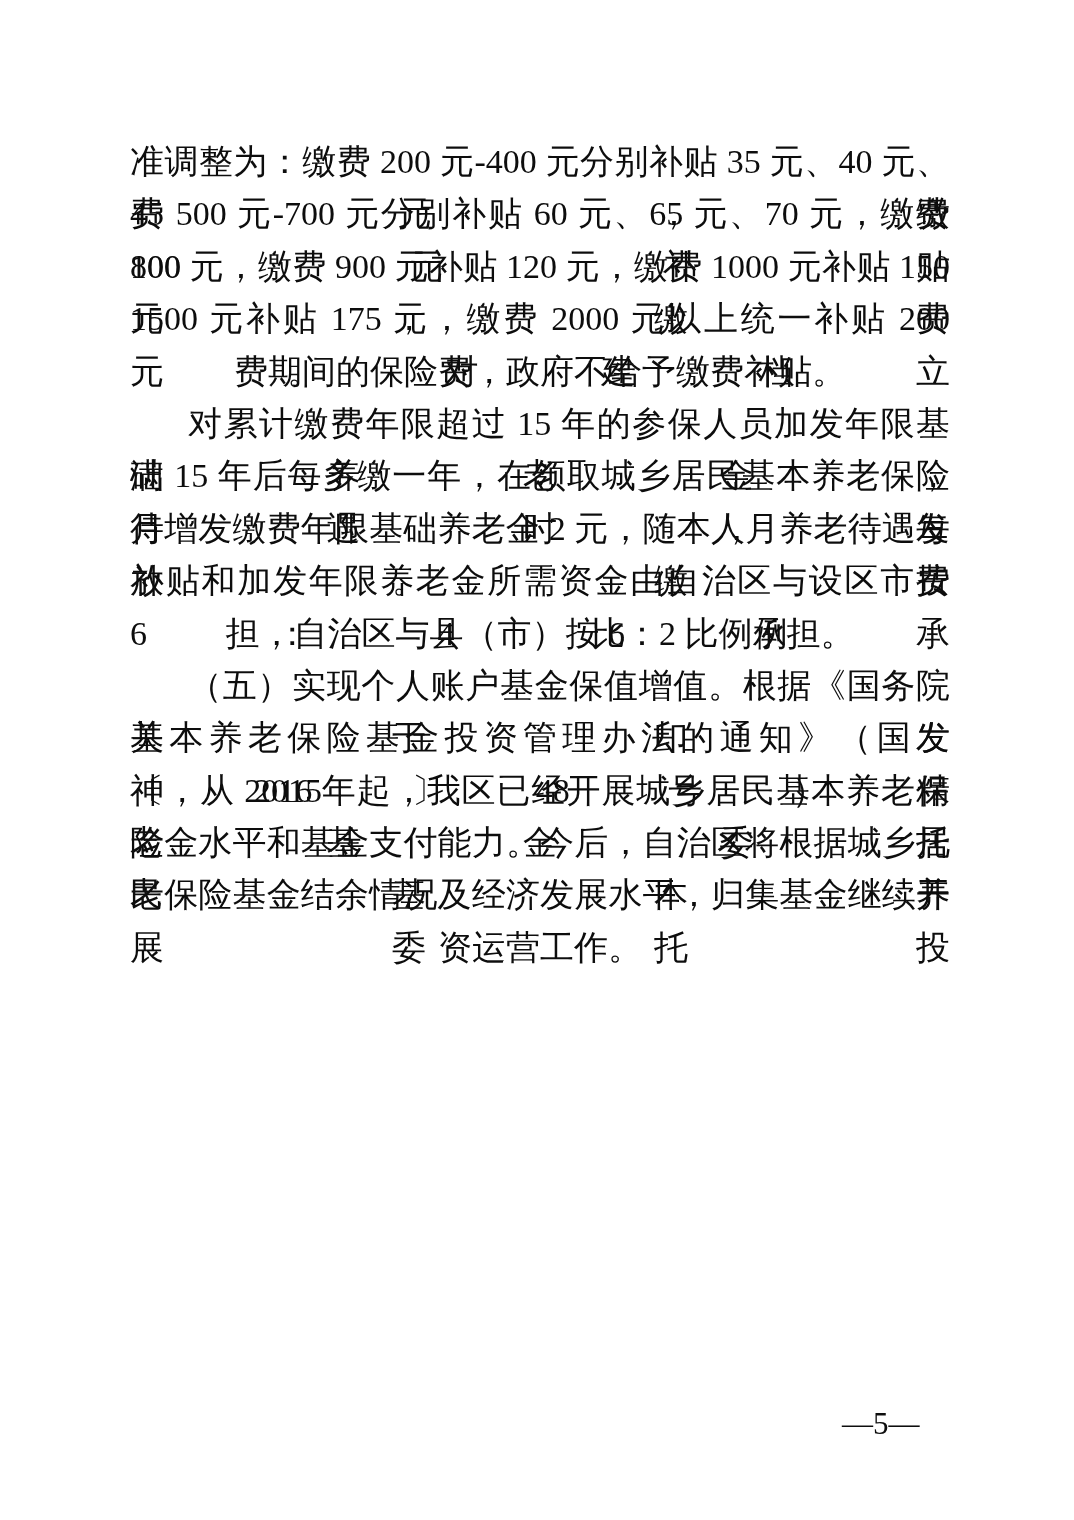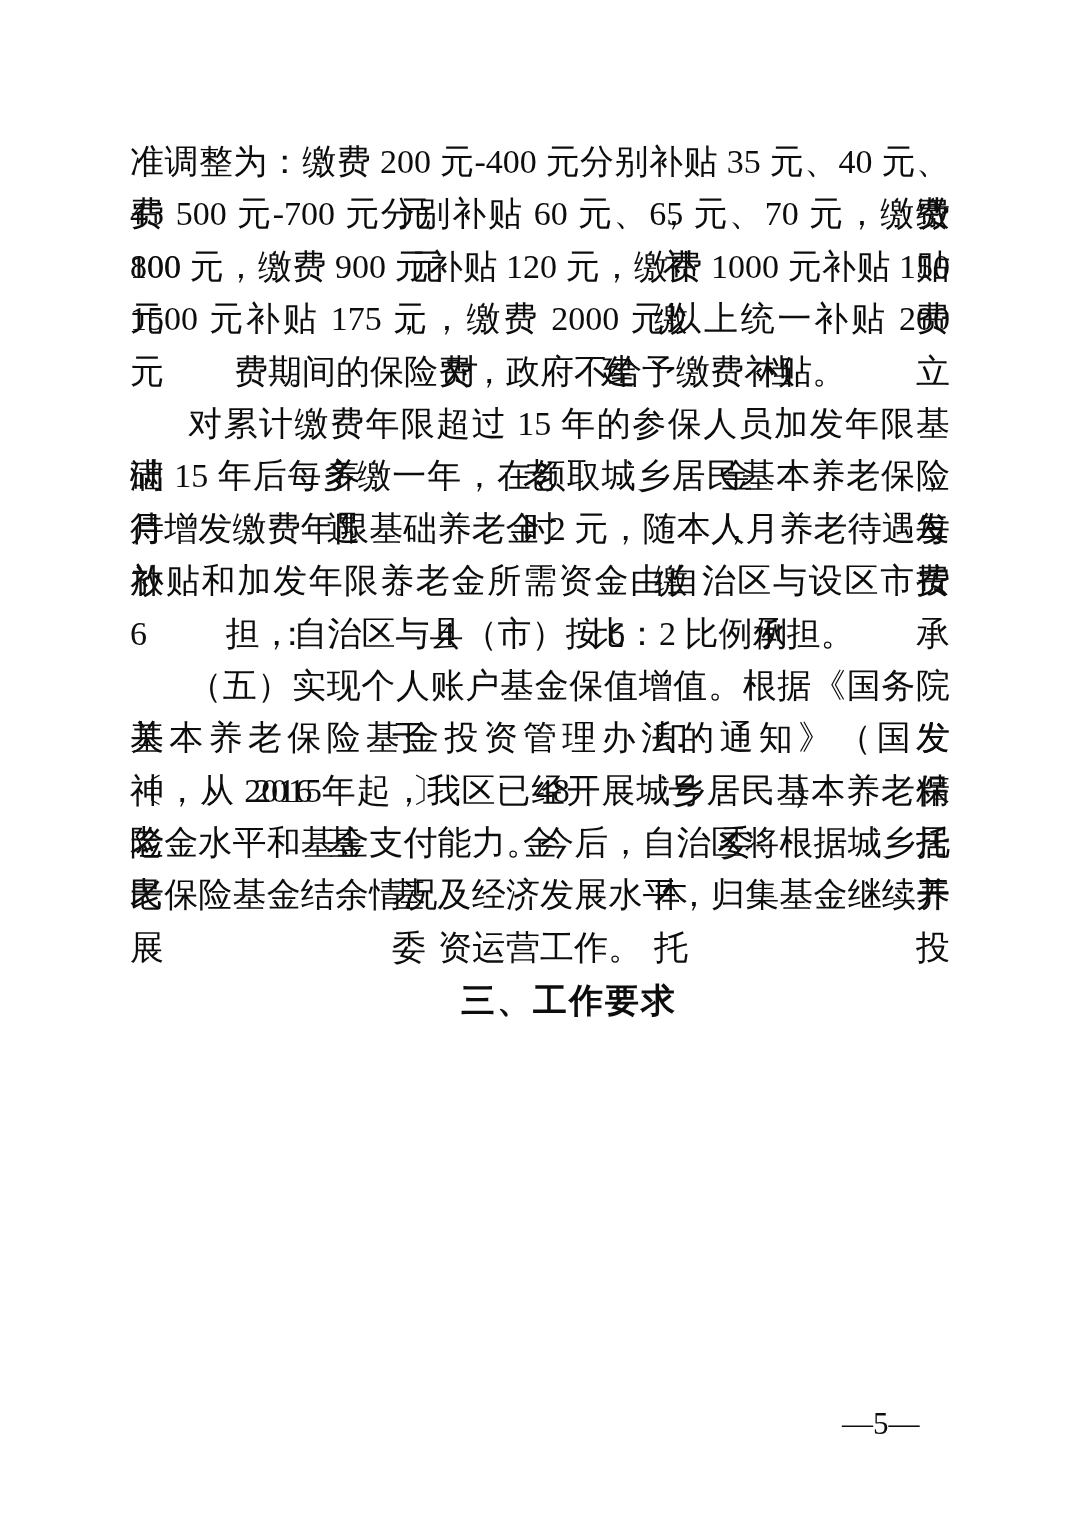--- a/index.html
+++ b/index.html
@@ -80,21 +80,18 @@
 
     <div class="para">
       <div class="line fill indent">（五）实现个人账户基金保值增值。根据《国务院关于印发</div>
       <div class="line fill">基本养老保险基金投资管理办法的通知》（国发〔2015〕48 号）精</div>
       <div class="line fill">神，从 2016 年起，我区已经开展城乡居民基本养老保险基金委托</div>
       <div class="line fill">老金水平和基金支付能力。今后，自治区将根据城乡居民基本养</div>
       <div class="line fill">老保险基金结余情况及经济发展水平，归集基金继续开展委托投</div>
       <div class="line">资运营工作。</div>
     </div>
 
-    <div class="para">
-      <div class="line heading indent">三、工作要求</div>
-    </div>
 
 
   </div>
 
   <div class="page-number">—5—</div>
 </div>
 
 </body></html>

